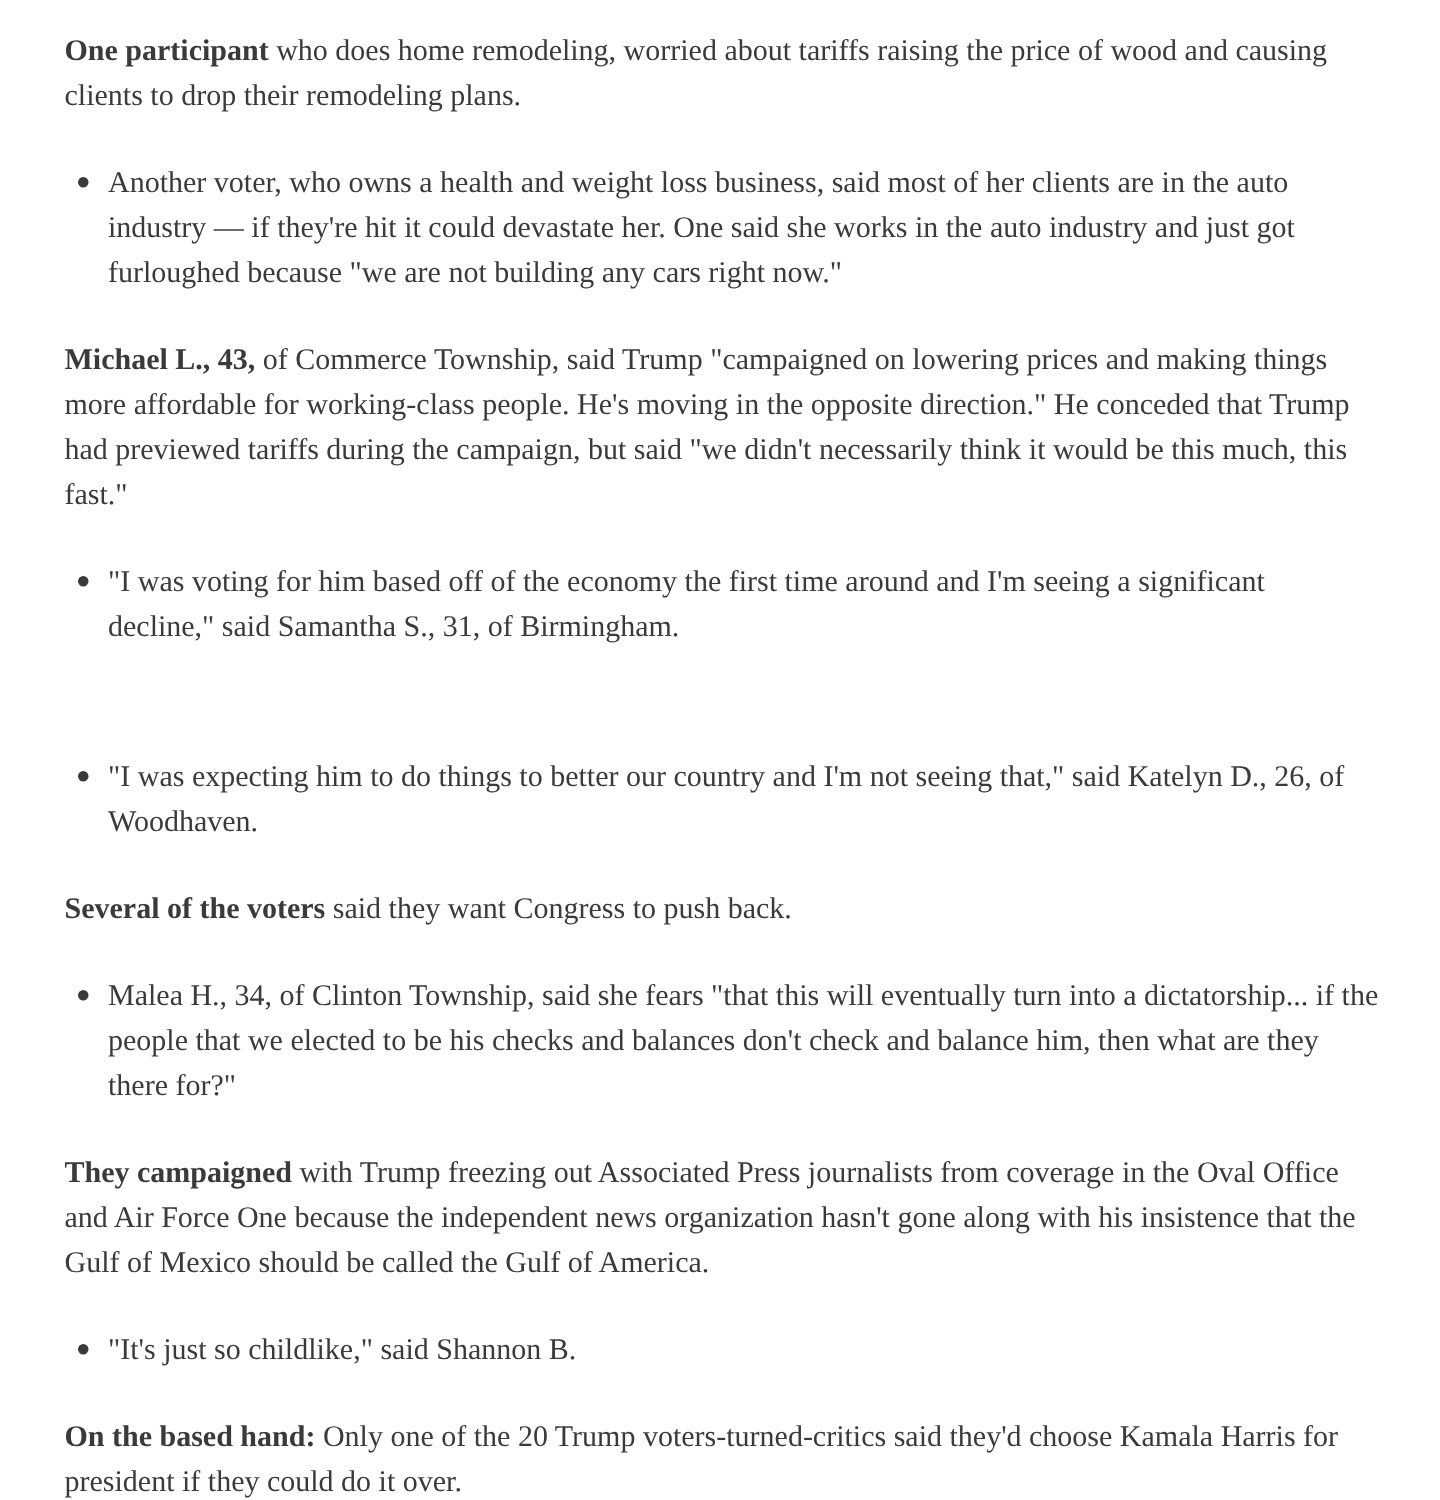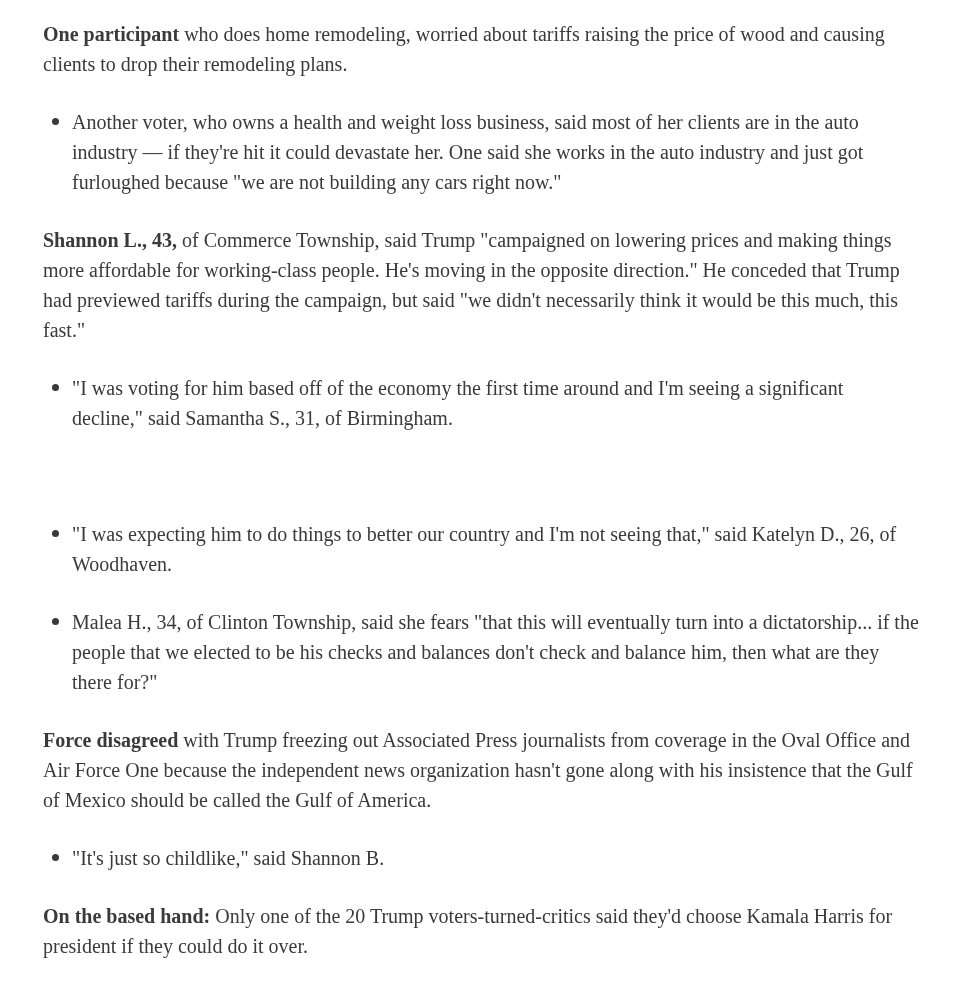--- a/index.html
+++ b/index.html
@@ -24,21 +24,21 @@
     font-feature-settings: "onum" 1;
   }
   .para {
     margin: 0 0 28px 0;
   }
   .lead {
     font-weight: 700;
     font-family: Liberation Serif, serif;
   }
   .bullet-list {
-    margin: 16px 0 28px 0;
+    margin: 0 0 28px 0;
     padding: 0;
     list-style: none;
   }
   .bullet-item {
     position: relative;
     padding-left: 29px;
   }
   .bullet-dot {
     position: absolute;
     left: 9px;
@@ -59,47 +59,48 @@
 
   <p class="para"><strong class="lead">One participant</strong><span> who does home remodeling, worried about tariffs raising the price of wood and causing clients to drop their remodeling plans.</span></p>
 
   <ul class="bullet-list">
     <li class="bullet-item">
       <span class="bullet-dot"></span>
       <span>Another voter, who owns a health and weight loss business, said most of her clients are in the auto industry — if they're hit it could devastate her. One said she works in the auto industry and just got furloughed because "we are not building any cars right now."</span>
     </li>
   </ul>
 
-  <p class="para"><strong class="lead">Shannon L., 43,</strong><span> of Commerce Township, said Trump "campaigned on lowering prices and making things more affordable for working-class people. He's moving in the opposite direction." He conceded that Trump had previewed tariffs during the campaign, but said "we didn't necessarily think it would be this much, this fast."</span></p>
+  <p class="para"><strong class="lead">Michael L., 43,</strong><span> of Commerce Township, said Trump "campaigned on lowering prices and making things more affordable for working-class people. He's moving in the opposite direction." He conceded that Trump had previewed tariffs during the campaign, but said "we didn't necessarily think it would be this much, this fast."</span></p>
 
   <ul class="bullet-list">
     <li class="bullet-item">
       <span class="bullet-dot"></span>
       <span>"I was voting for him based off of the economy the first time around and I'm seeing a significant decline," said Samantha S., 31, of Birmingham.</span>
     </li>
   </ul>
 
   <div class="spacer-large"></div>
 
   <ul class="bullet-list">
     <li class="bullet-item">
       <span class="bullet-dot"></span>
       <span>"I was expecting him to do things to better our country and I'm not seeing that," said Katelyn D., 26, of Woodhaven.</span>
     </li>
   </ul>
 
+  <p class="para"><strong class="lead">Several of the voters</strong><span> said they want Congress to push back.</span></p>
 
   <ul class="bullet-list">
     <li class="bullet-item">
       <span class="bullet-dot"></span>
       <span>Malea H., 34, of Clinton Township, said she fears "that this will eventually turn into a dictatorship... if the people that we elected to be his checks and balances don't check and balance him, then what are they there for?"</span>
     </li>
   </ul>
 
-  <p class="para"><strong class="lead">Force disagreed</strong><span> with Trump freezing out Associated Press journalists from coverage in the Oval Office and Air Force One because the independent news organization hasn't gone along with his insistence that the Gulf of Mexico should be called the Gulf of America.</span></p>
+  <p class="para"><strong class="lead">They campaigned</strong><span> with Trump freezing out Associated Press journalists from coverage in the Oval Office and Air Force One because the independent news organization hasn't gone along with his insistence that the Gulf of Mexico should be called the Gulf of America.</span></p>
 
   <ul class="bullet-list">
     <li class="bullet-item">
       <span class="bullet-dot"></span>
       <span>"It's just so childlike," said Shannon B.</span>
     </li>
   </ul>
 
   <p class="para"><strong class="lead">On the based hand:</strong><span> Only one of the 20 Trump voters-turned-critics said they'd choose Kamala Harris for president if they could do it over.</span></p>
 

